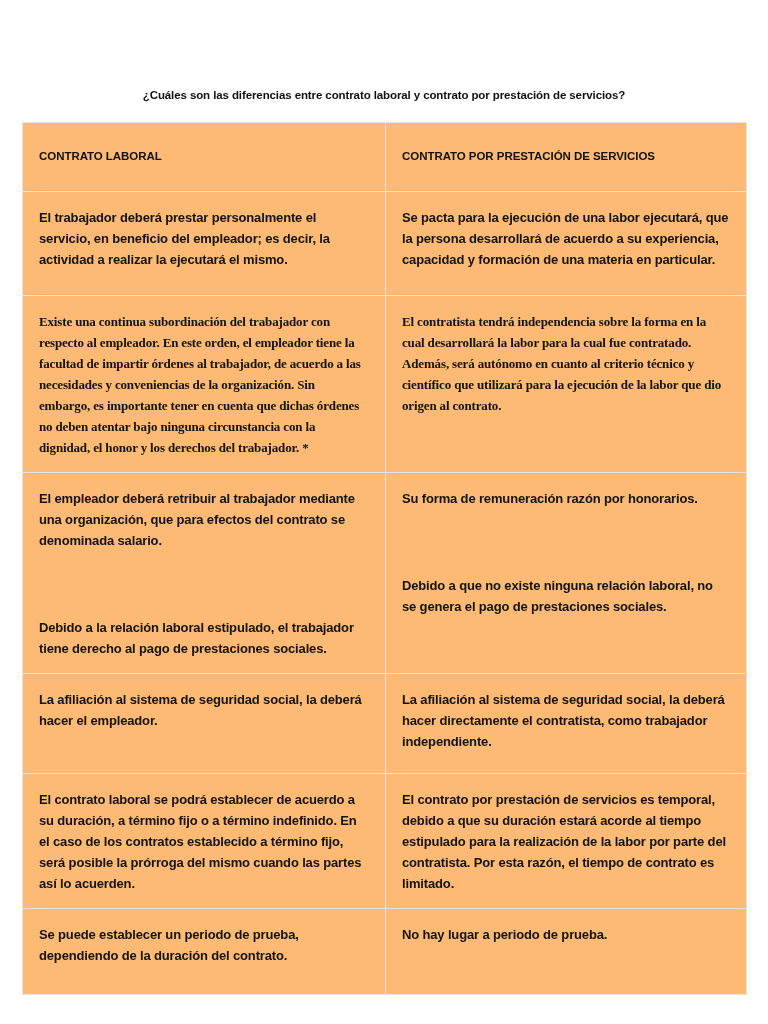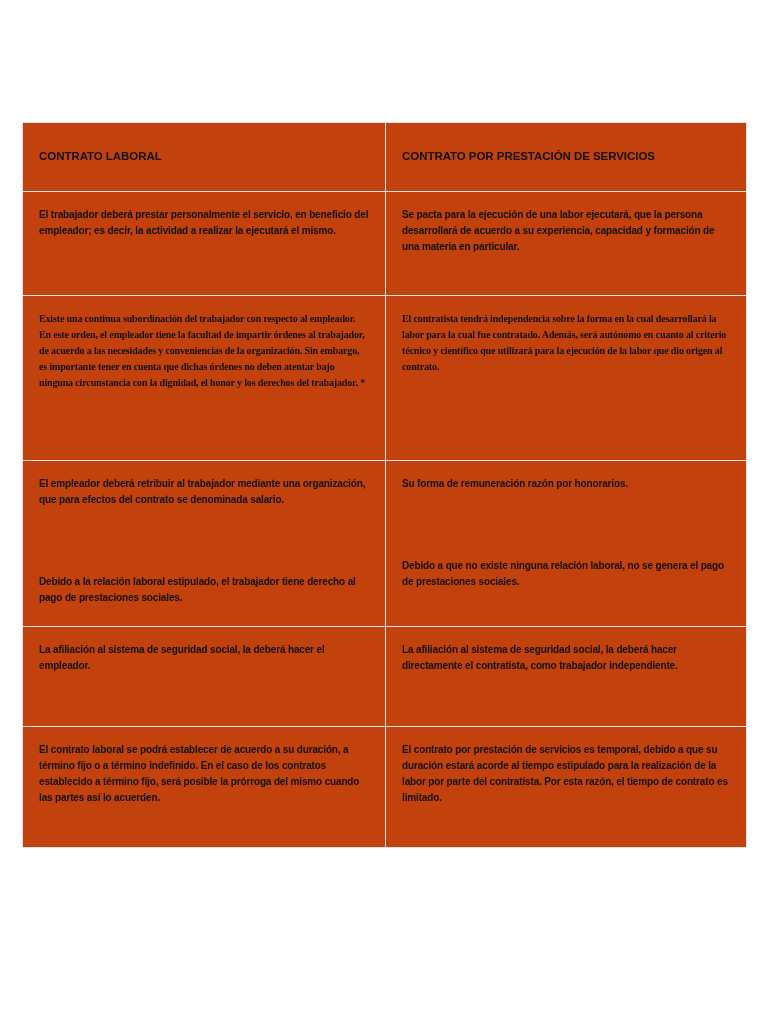--- a/index.html
+++ b/index.html
@@ -51,36 +51,36 @@
   }
 
   .compare-table col.col-left  { width: 363px; }
   .compare-table col.col-right { width: 361px; }
 
   .compare-table th,
   .compare-table td {
     border: 1px solid #e3e3e6;
     vertical-align: top;
     padding: 0;
-    background: #c2410c;
+    background: #fdba74;
   }
 
   .th-inner {
     padding: 26px 14px 26px 16px;
     font-size: 11.5px;
     font-weight: bold;
     letter-spacing: -0.05px;
     color: #111111;
     text-align: left;
     line-height: 1.35;
   }
 
   .cell-inner {
     padding: 15px 16px 14px 16px;
-    font-size: 10px;
+    font-size: 13px;
     font-weight: bold;
     color: #131313;
     line-height: 1.62;
     letter-spacing: -0.15px;
     text-align: left;
   }
 
   .cell-inner p {
     margin: 0;
   }
@@ -94,20 +94,21 @@
   tr[data-row="2"] .cell-inner { min-height: 136px; }
   tr[data-row="3"] .cell-inner { min-height: 91px; }
   tr[data-row="4"] .cell-inner { min-height: 70px; }
   tr[data-row="5"] .cell-inner { min-height: 56px; }
 </style>
 </head>
 <body>
 
 <div class="page">
 
+  <div class="doc-heading">¿Cuáles son las diferencias entre contrato laboral y contrato por prestación de servicios?</div>
 
   <table class="compare-table">
     <colgroup>
       <col class="col-left">
       <col class="col-right">
     </colgroup>
     <thead>
       <tr>
         <th>
           <div class="th-inner">CONTRATO LABORAL</div>
@@ -173,16 +174,28 @@
           <div class="cell-inner">
               <p>El contrato laboral se podrá establecer de acuerdo a su duración, a término fijo o a término indefinido. En el caso de los contratos establecido a término fijo, será posible la prórroga del mismo cuando las partes así lo acuerden.</p>
             </div>
         </td>
         <td>
           <div class="cell-inner">
               <p>El contrato por prestación de servicios es temporal, debido a que su duración estará acorde al tiempo estipulado para la realización de la labor por parte del contratista. Por esta razón, el tiempo de contrato es limitado.</p>
             </div>
         </td>
       </tr>
+      <tr data-row="5">
+        <td>
+          <div class="cell-inner">
+              <p>Se puede establecer un periodo de prueba, dependiendo de la duración del contrato.</p>
+            </div>
+        </td>
+        <td>
+          <div class="cell-inner">
+              <p>No hay lugar a periodo de prueba.</p>
+            </div>
+        </td>
+      </tr>
     </tbody>
   </table>
 
 </div>
 
 </body></html>

